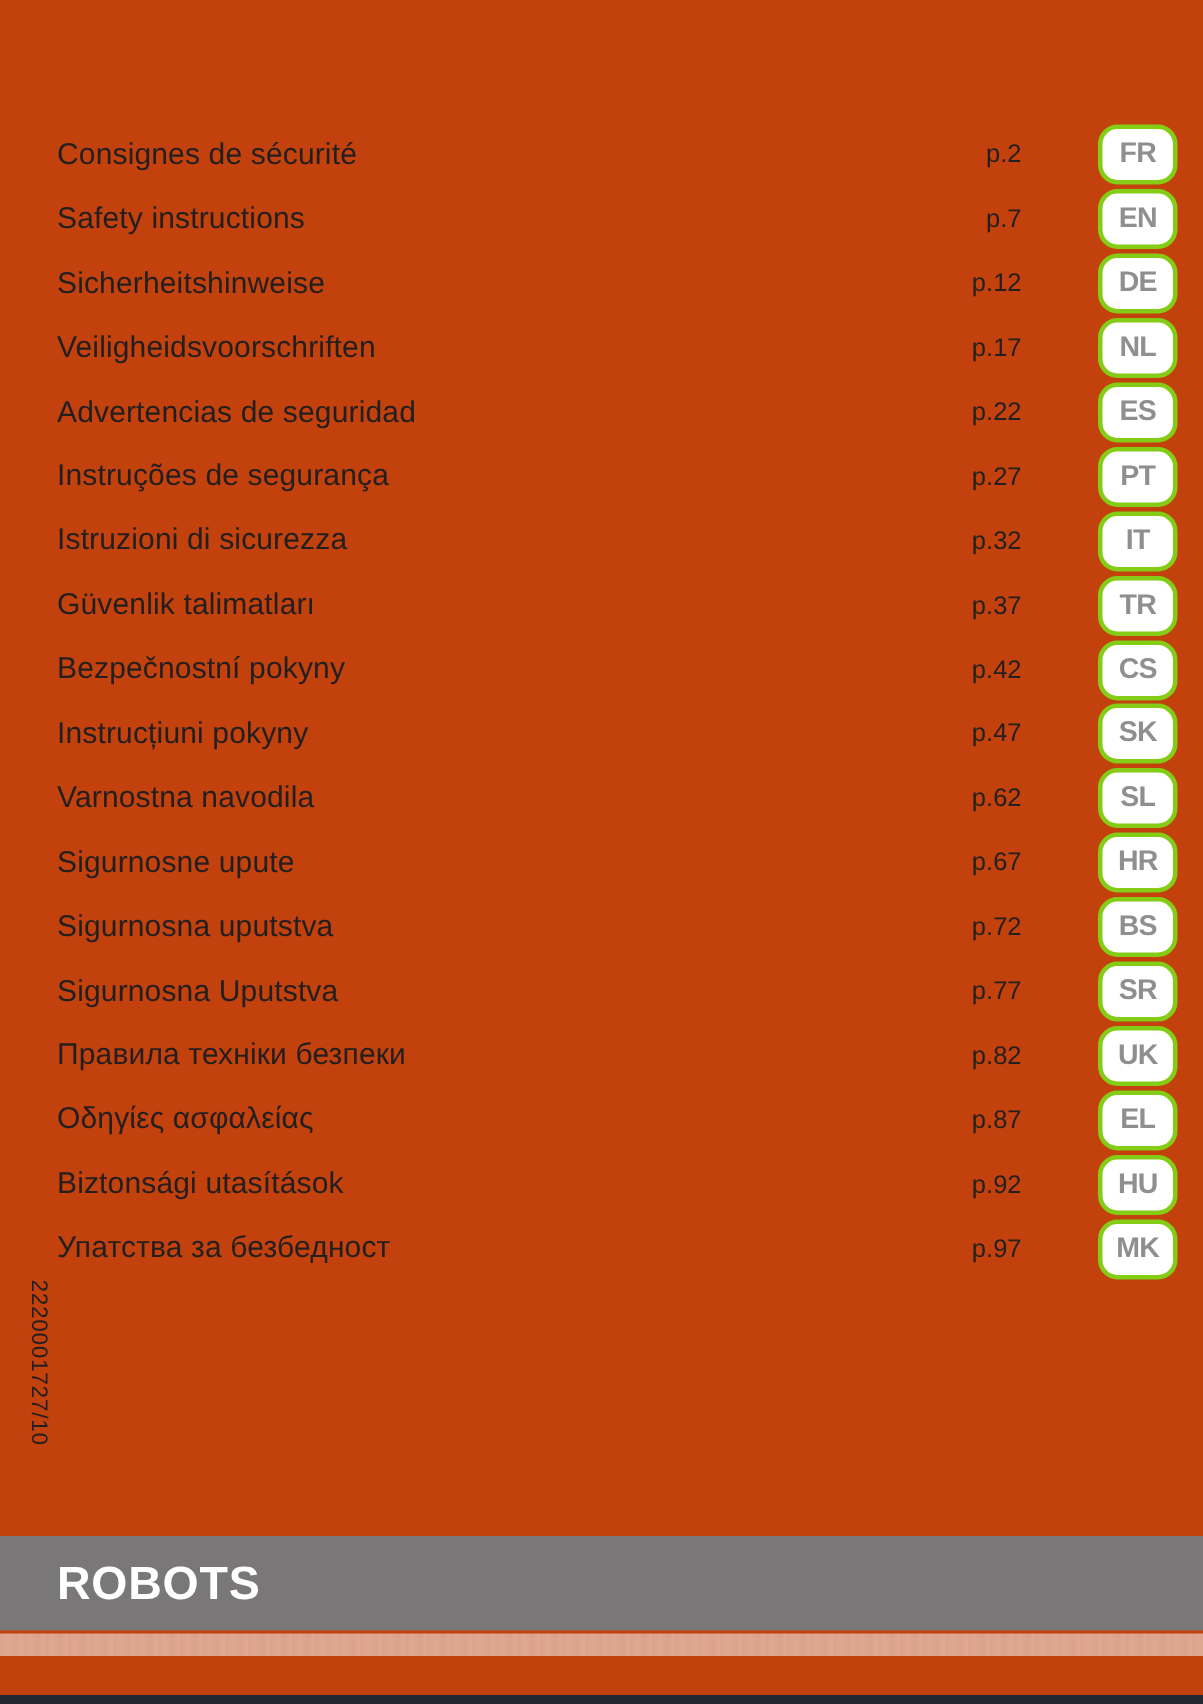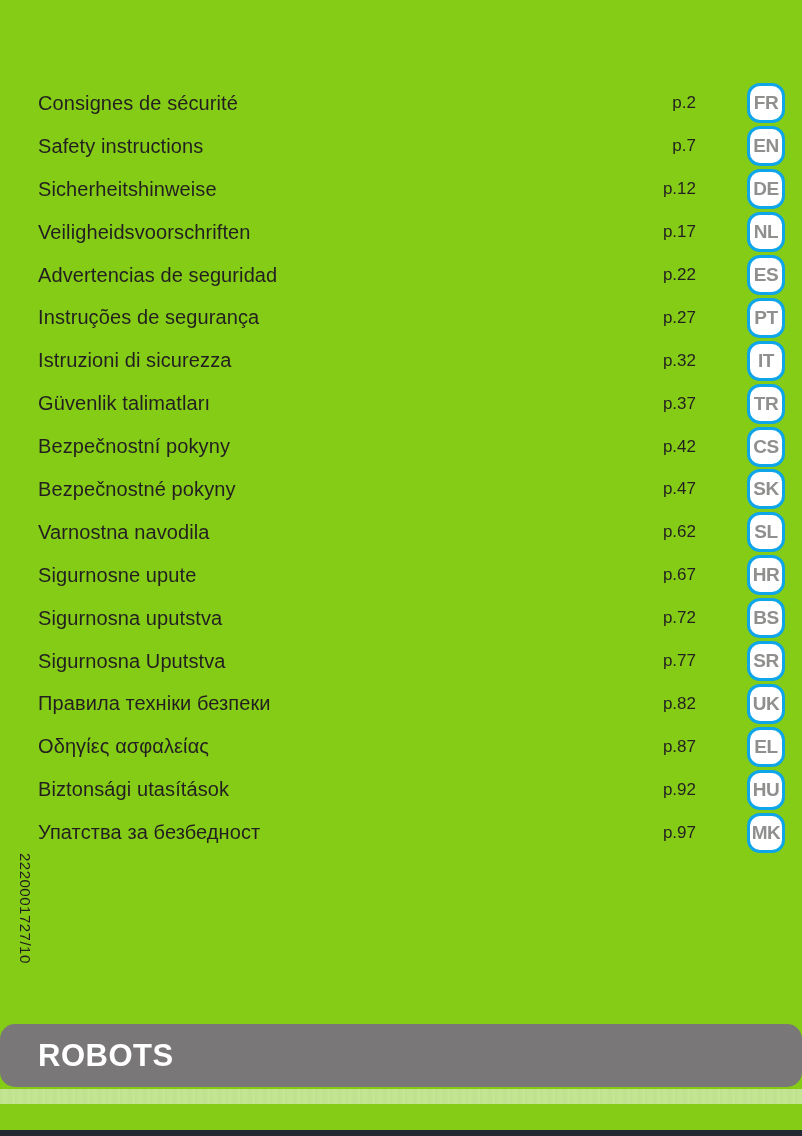--- a/index.html
+++ b/index.html
@@ -1,19 +1,19 @@
 <!DOCTYPE html>
 <html><head>
 <meta charset="utf-8">
 <style>
   html,body{margin:0;padding:0;background:#ffffff;}
   .page{
     position:relative;
     width:802px;height:1136px;
-    background:#84cc16;
+    background:#c2410c;
     overflow:hidden;
     font-family:"Liberation Sans", sans-serif;
     color:#231f20;
   }
   .toc{
     position:absolute;
     top:82px;left:0;right:0;
   }
   .toc-row{
     display:flex;
@@ -33,22 +33,22 @@
   .toc-page{
     width:70px;
     text-align:right;
     font-size:17px;
     color:#231f20;
     margin-right:51px;
     white-space:nowrap;
   }
   .lang-badge{
     box-sizing:border-box;
-    width:38px;height:40px;
-    border:3px solid #0ea5e9;
+    width:53px;height:40px;
+    border:3px solid #84cc16;
     border-radius:13px;
     background:#ffffff;
     display:flex;
     align-items:center;
     justify-content:center;
     font-size:19px;
     font-weight:700;
     color:#8f8f8e;
     letter-spacing:-0.5px;
   }
@@ -63,21 +63,20 @@
     color:#231f20;
     white-space:nowrap;
   }
   .footer-bar{
     position:absolute;
     top:1024px;left:0;
     width:802px;height:63px;
     background:#7a7778;
     display:flex;
     align-items:center;
-    border-radius:15px;
   }
   .brand{
     margin-left:38px;
     font-size:31px;
     font-weight:700;
     color:#ffffff;
     letter-spacing:0.5px;
   }
   .print-artifact-strip{
     position:absolute;
@@ -139,21 +138,21 @@
         <span class="toc-title">Güvenlik talimatları</span>
         <span class="toc-page">p.37</span>
         <span class="lang-badge">TR</span>
       </div>
       <div class="toc-row">
         <span class="toc-title">Bezpečnostní pokyny</span>
         <span class="toc-page">p.42</span>
         <span class="lang-badge">CS</span>
       </div>
       <div class="toc-row">
-        <span class="toc-title">Bezpečnostné pokyny</span>
+        <span class="toc-title">Instrucțiuni pokyny</span>
         <span class="toc-page">p.47</span>
         <span class="lang-badge">SK</span>
       </div>
       <div class="toc-row">
         <span class="toc-title">Varnostna navodila</span>
         <span class="toc-page">p.62</span>
         <span class="lang-badge">SL</span>
       </div>
       <div class="toc-row">
         <span class="toc-title">Sigurnosne upute</span>

